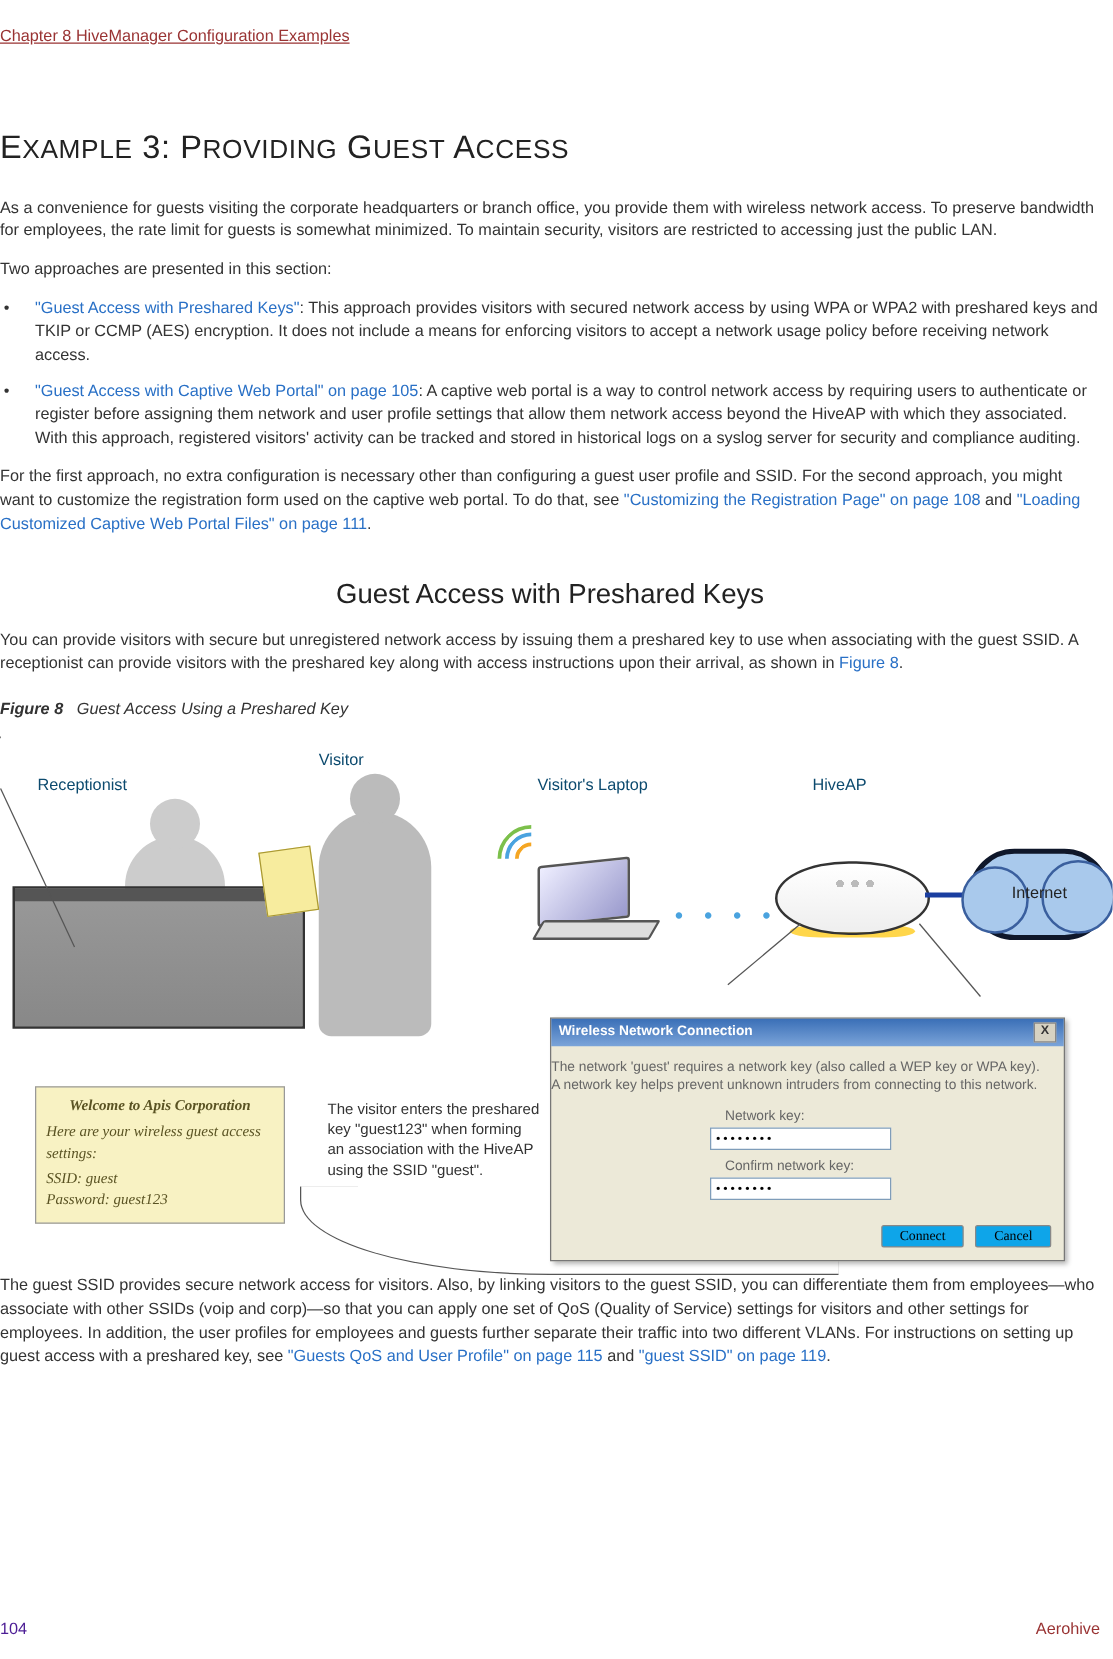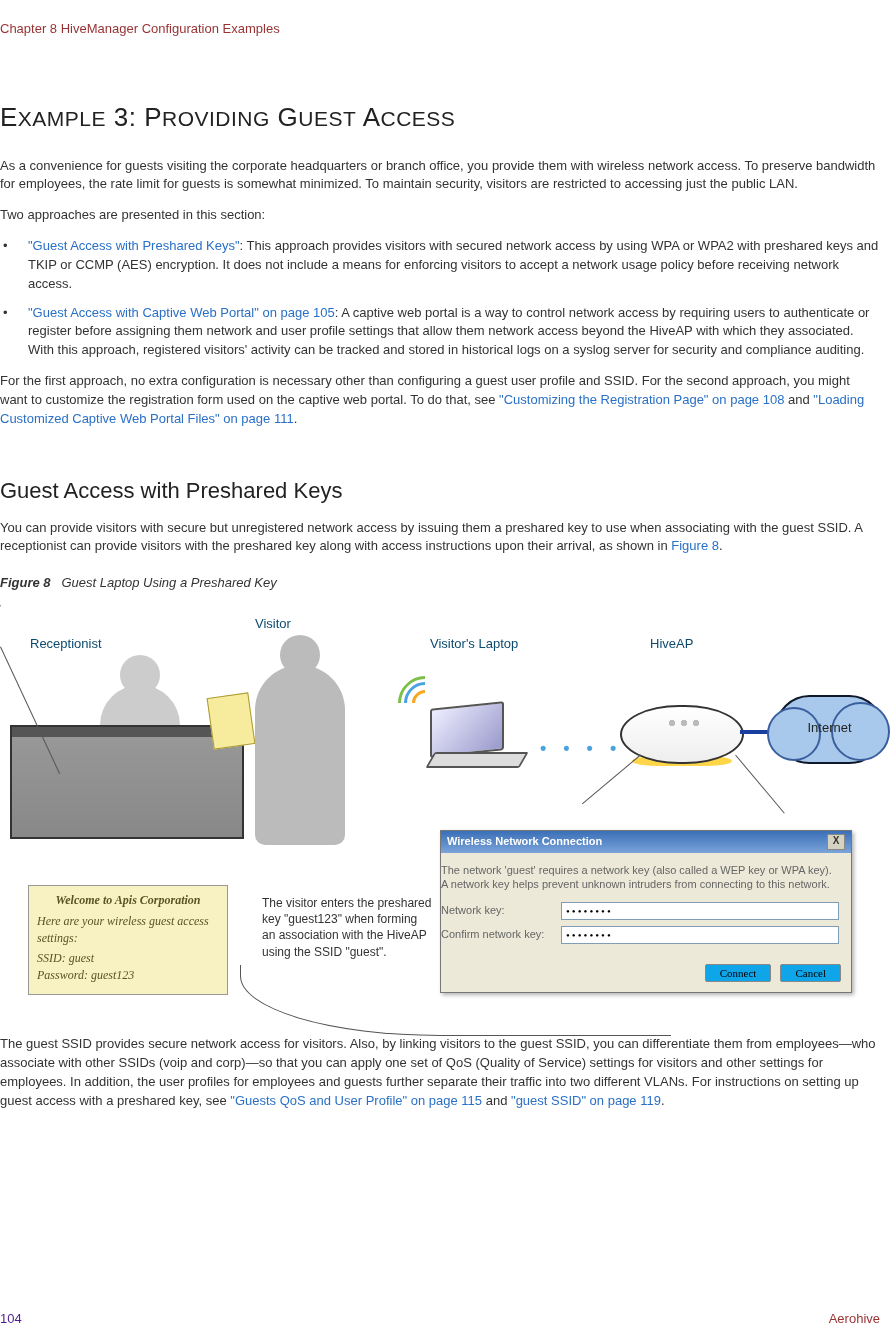--- a/index.html
+++ b/index.html
@@ -9,37 +9,39 @@
     margin: 0;
     padding: 20px 10px 20px 0;
     line-height: 1.45;
     width: 890px;
     box-sizing: border-box;
   }
   .chapter-header {
     color: #993333;
     font-size: 13px;
     margin-bottom: 60px;
+    text-decoration: underline;
   }
   .h1 {
     font-family: Arial, Helvetica, sans-serif;
     font-size: 26px;
     font-variant: small-caps;
     color: #222;
     margin-bottom: 20px;
     font-weight: normal;
     letter-spacing: 0.5px;
   }
   .h2 {
     font-family: Arial, Helvetica, sans-serif;
     font-size: 22px;
     color: #222;
-    margin-top: 46px;
+    margin-top: 30px;
     margin-bottom: 12px;
     font-weight: normal;
+    text-align: center;
   }
   p { margin: 0 0 12px 0; }
   ul { list-style: none; padding-left: 0; margin: 0 0 12px 0; }
   li { position: relative; padding-left: 28px; margin-bottom: 10px; }
   li::before { content: "•"; position: absolute; left: 3px; top: 0; }
   .link { color: #2970c6; }
   .fig-title { font-style: italic; margin: 18px 0 12px 0; }
   .fig-title b { font-style: italic; font-weight: bold; }
 
   
@@ -117,38 +119,38 @@
   }
   .hiveap::before{content:"";position:absolute;left:10px;right:10px;bottom:-4px;height:10px;background:#ffd64a;border-radius:50px/10px;z-index:-1;}
   .hiveap .honeycomb{position:absolute;left:40px;top:6px;width:40px;height:20px;background:
     radial-gradient(circle at 10px 10px,#bbb 3px,transparent 3px),
     radial-gradient(circle at 22px 10px,#bbb 3px,transparent 3px),
     radial-gradient(circle at 34px 10px,#bbb 3px,transparent 3px);}
   .link-line{position:absolute;left:740px;top:125px;width:40px;height:4px;background:#1a3ea0;}
   
   .cloud{
     position:absolute;left:775px;top:90px;width:105px;height:65px;
-    background:#a9c9ec;border:2px solid #0f172a;border-radius:50px;
+    background:#a9c9ec;border:4px solid #0f172a;border-radius:50px;
   }
   .cloud::before,.cloud::after{content:"";position:absolute;background:#a9c9ec;border:2px solid #3a5f9e;border-radius:50%;}
   .cloud::before{width:50px;height:50px;left:-10px;top:10px;}
   .cloud::after{width:55px;height:55px;right:-8px;top:5px;}
   .cloud span{position:absolute;left:0;right:0;top:22px;text-align:center;font-family:Arial;font-size:13px;color:#222;z-index:2;}
   
   .dialog{
     position:absolute;left:440px;top:225px;width:410px;
     border:1px solid #777;background:#ece9d8;
     font-family:Tahoma,Arial,sans-serif;font-size:11px;color:#333;
     box-shadow:2px 2px 4px rgba(0,0,0,.3);
   }
   .dlg-title{background:linear-gradient(#3a6fb7,#7ba4d9);color:#fff;padding:3px 6px;font-weight:bold;display:flex;justify-content:space-between;align-items:center;}
   .dlg-title .x{background:#d6d2c2;color:#333;border:1px solid #888;width:16px;height:14px;text-align:center;line-height:12px;font-size:10px;}
   .dlg-body{padding:10px 12px 8px 0;}
   .dlg-body .help{color:#666;margin-bottom:10px;line-height:1.3;}
-  .dlg-row{display:flex;align-items:center;margin:6px 0;}
+  .dlg-row{display:flex;align-items:center;margin:6px 0;flex-direction:column;}
   .dlg-row label{width:120px;color:#666;}
   .dlg-row input{flex:1;border:1px solid #7f9db9;padding:2px 4px;font-family:Tahoma;font-size:11px;letter-spacing:2px;}
   .dlg-buttons{text-align:right;padding:6px 10px 10px 10px;}
   .dlg-buttons button{font-family:Tahoma;font-size:11px;padding:2px 14px;background:#0ea5e9;border:1px solid #888;margin-left:6px;border-radius:2px;}
   .zl1{left:228px;top:240px;width:2px;height:42px;border-left:1px solid #555;transform:rotate(30deg);transform-origin:top left;}
   .zl2{left:250px;top:140px;width:2px;height:140px;border-left:1px solid #555;transform:rotate(-25deg);transform-origin:top left;}
 
   .curve{position:absolute;left:240px;top:360px;width:430px;height:70px;border:1px solid #555;border-top:none;border-right:none;border-radius:0 0 0 200px/0 0 0 60px;}
   .arrowhead{position:absolute;left:665px;top:333px;width:0;height:0;border-left:5px solid transparent;border-right:5px solid transparent;border-bottom:10px solid #333;}
 
@@ -185,21 +187,21 @@
   <span>For the first approach, no extra configuration is necessary other than configuring a guest user profile and SSID. For the second approach, you might want to customize the registration form used on the captive web portal. To do that, see </span><span class="link">"Customizing the Registration Page" on page 108</span><span> and </span><span class="link">"Loading Customized Captive Web Portal Files" on page 111</span><span>.</span>
 </p>
 
 <div class="h2">Guest Access with Preshared Keys</div>
 
 <p>
   <span>You can provide visitors with secure but unregistered network access by issuing them a preshared key to use when associating with the guest SSID. A receptionist can provide visitors with the preshared key along with access instructions upon their arrival, as shown in </span><span class="link">Figure 8</span><span>.</span>
 </p>
 
 <p class="fig-title">
-  <b>Figure 8</b>&nbsp;&nbsp;&nbsp;<span>Guest Laptop Using a Preshared Key</span>
+  <b>Figure 8</b>&nbsp;&nbsp;&nbsp;<span>Guest Access Using a Preshared Key</span>
 </p>
 
 <div class="figure">
   <div class="label" style="left:30px;top:30px;">Receptionist</div>
   <div class="label" style="left:255px;top:10px;">Visitor</div>
   <div class="label" style="left:430px;top:30px;">Visitor's Laptop</div>
   <div class="label" style="left:650px;top:30px;">HiveAP</div>
 
   <div class="receptionist-body"></div>
   <div class="receptionist-head"></div>

